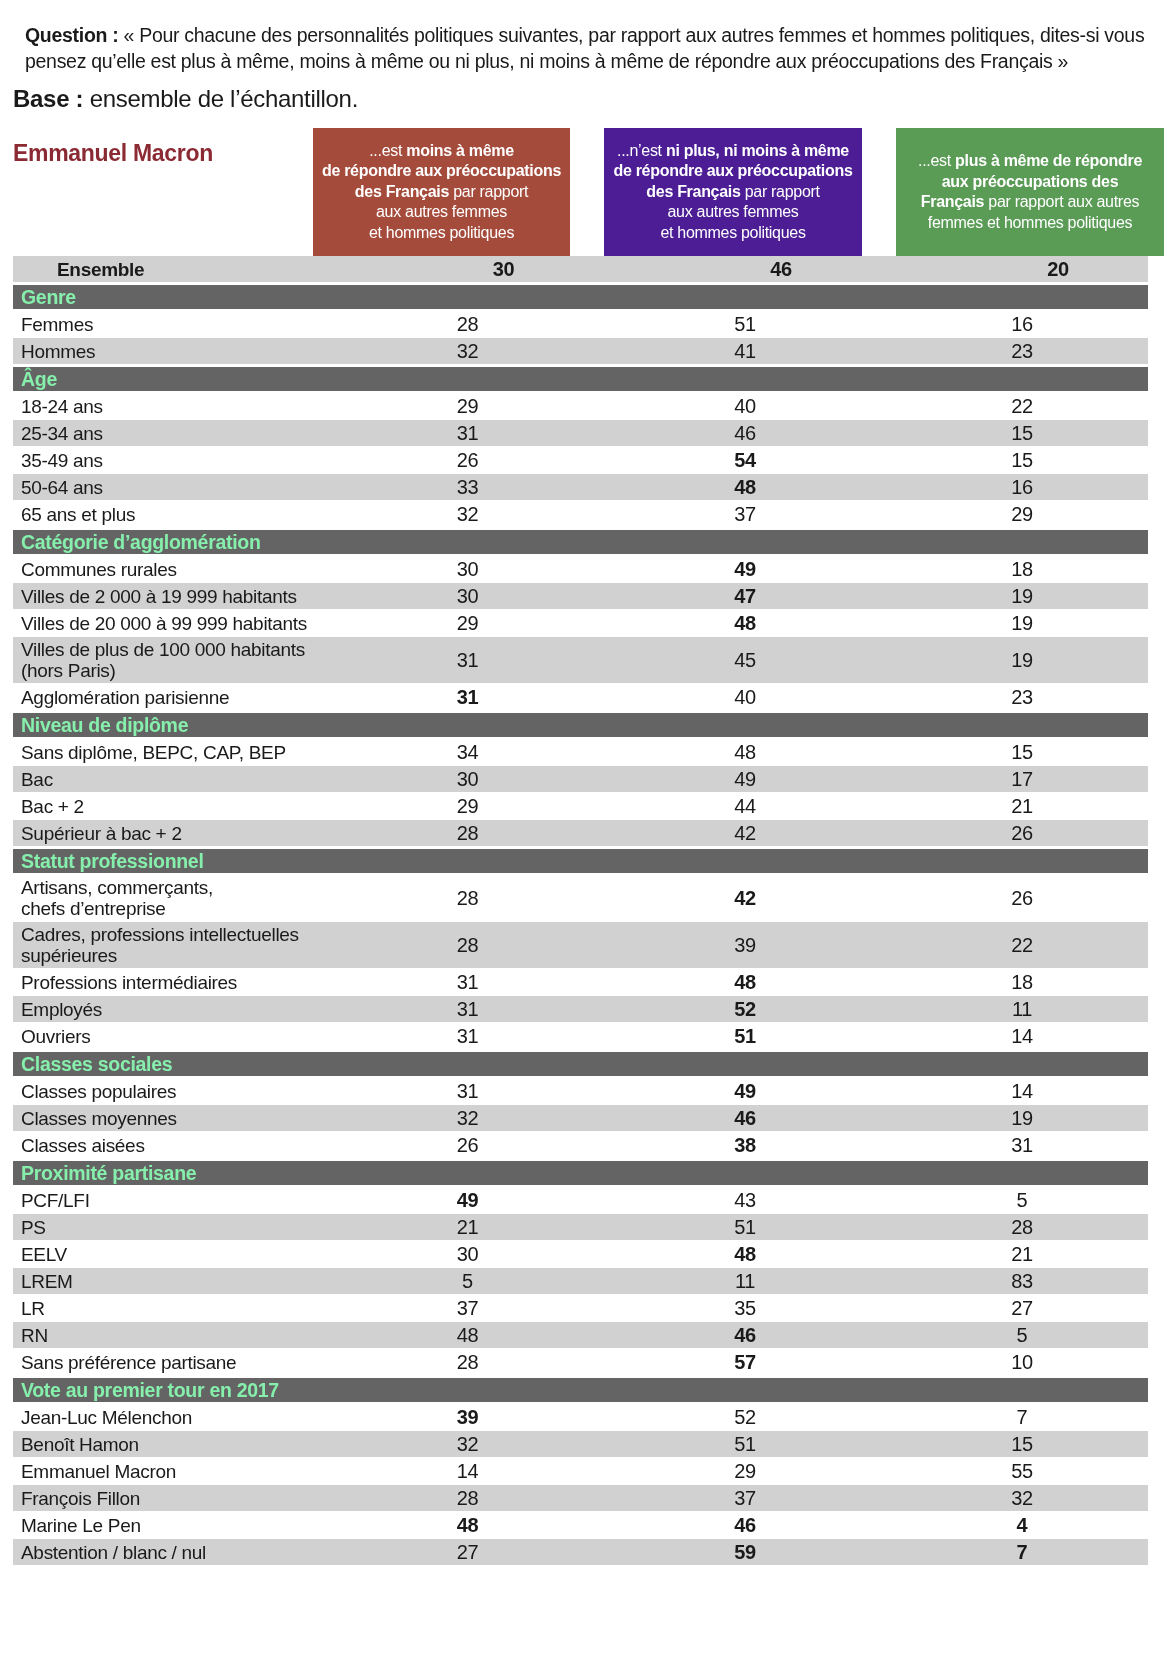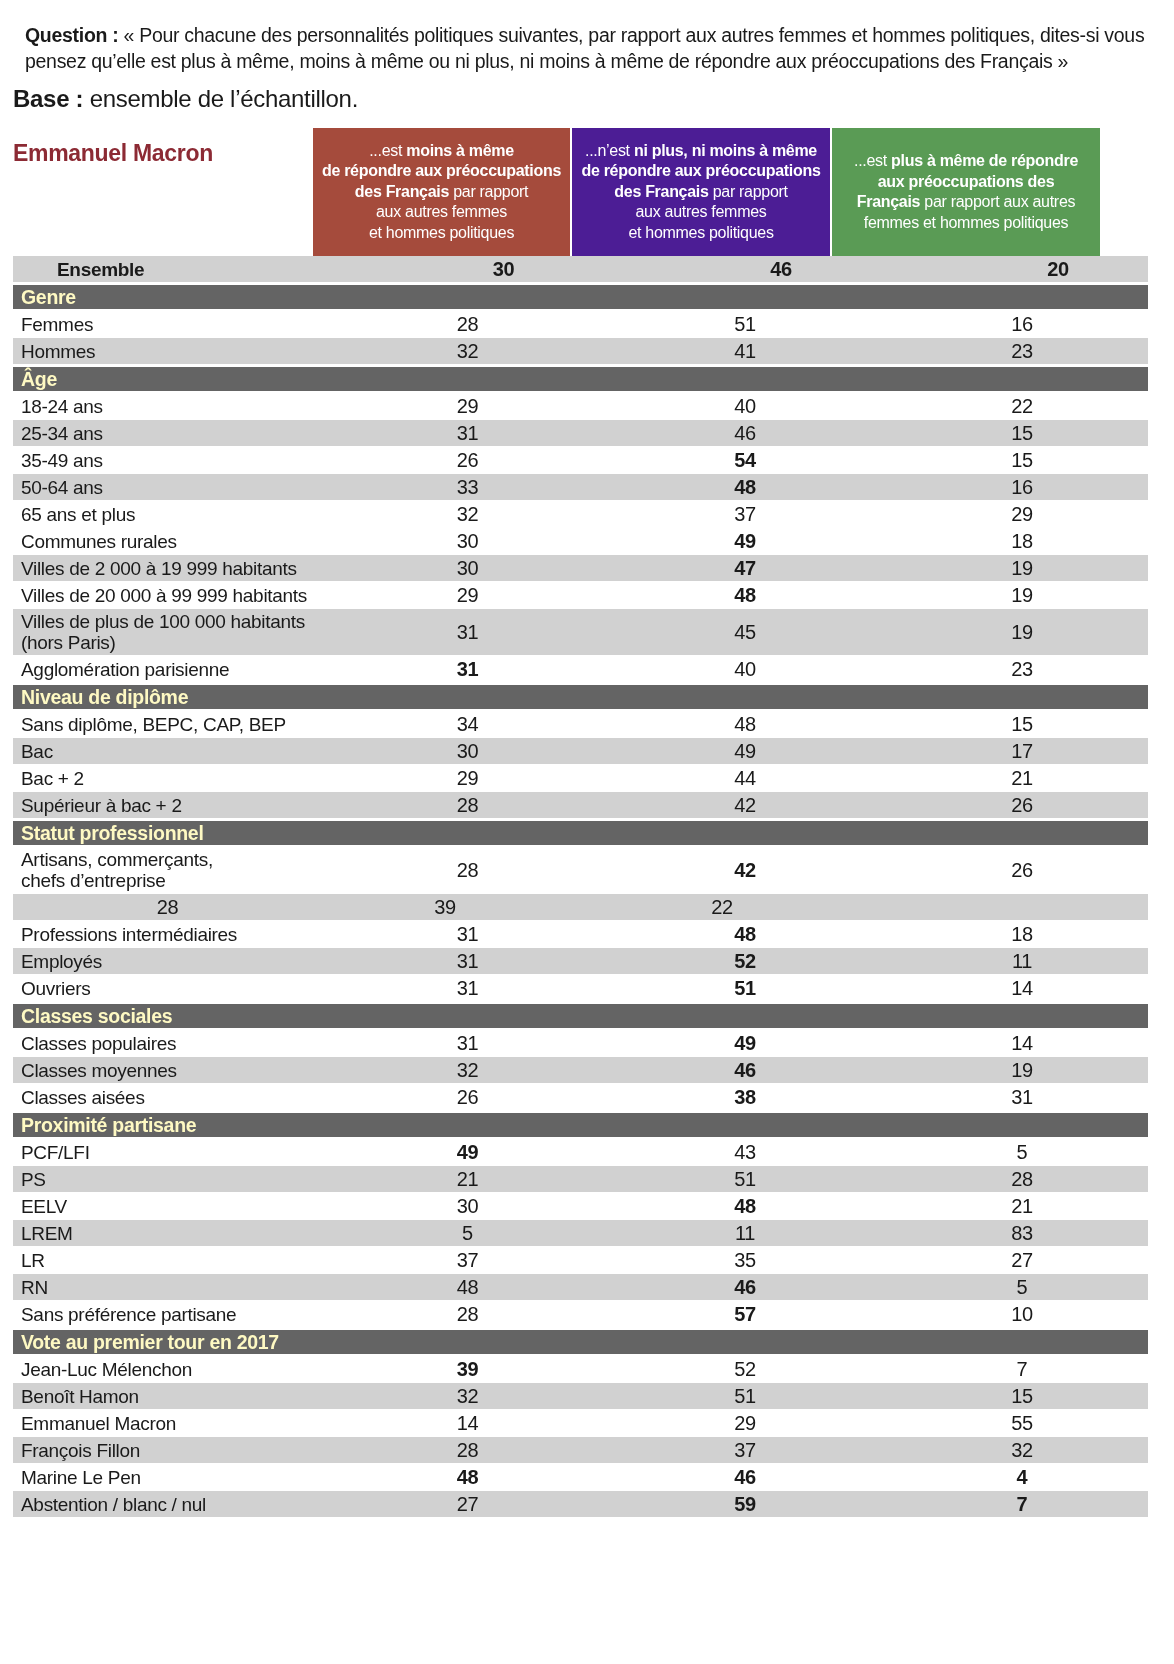--- a/index.html
+++ b/index.html
@@ -13,35 +13,35 @@
   
   .question-block{padding:10px 14px 0 13px;}
   .question{margin:12px;font-size:19.5px;line-height:26px;letter-spacing:-0.3px;}
   .question b{font-weight:bold;}
   .base{margin:8px 0 0 0;font-size:24px;line-height:26px;letter-spacing:-0.3px;}
 
   
   .header-band{display:flex;margin:16px 0 0 13px;width:1135px;height:128px;}
   .title-cell{width:300px;flex:0 0 300px;}
   .title{font-size:23px;font-weight:bold;color:#8C2A34;padding-top:12px;letter-spacing:-0.3px;}
-  .col-heads{display:flex;}
+  .col-heads{display:flex;gap:32px;}
   .col-head{
     color:#ffffff;text-align:center;
     display:flex;flex-direction:column;justify-content:center;
     font-size:16px;line-height:20.5px;letter-spacing:-0.3px;
   }
   .col-head .b{font-weight:bold;}
   .ch0{width:257px;}
   .ch1{width:258px;margin-left:2px;}
   .ch2{width:268px;margin-left:2px;}
 
   
   .table{margin-left:13px;width:1135px;}
   .section-row{
-    background:#646464;color:#fef9c3;font-weight:bold;
+    background:#646464;color:#86efac;font-weight:bold;
     font-size:19.5px;letter-spacing:-0.3px;
     min-height:28px;display:flex;align-items:center;
     padding-left:8px;box-sizing:border-box;
     border-top:2px solid #ffffff;border-bottom:2px solid #ffffff;
   }
   .row{
     display:flex;align-items:center;min-height:27px;
     box-sizing:border-box;border-bottom:1px solid #ffffff;
   }
   .row.shade{background:#D1D1D1;}
@@ -142,20 +142,21 @@
         <div class="val v0">33</div>
         <div class="val v1 b">48</div>
         <div class="val v2">16</div>
       </div>
       <div class="row">
         <div class="label">65 ans et plus</div>
         <div class="val v0">32</div>
         <div class="val v1">37</div>
         <div class="val v2">29</div>
       </div>
+      <div class="section-row">Catégorie d’agglomération</div>
       <div class="row">
         <div class="label">Communes rurales</div>
         <div class="val v0">30</div>
         <div class="val v1 b">49</div>
         <div class="val v2">18</div>
       </div>
       <div class="row shade">
         <div class="label">Villes de 2 000 à 19 999 habitants</div>
         <div class="val v0">30</div>
         <div class="val v1 b">47</div>
@@ -207,20 +208,22 @@
       </div>
       <div class="section-row">Statut professionnel</div>
       <div class="row">
         <div class="label">Artisans, commerçants,
 chefs d’entreprise</div>
         <div class="val v0">28</div>
         <div class="val v1 b">42</div>
         <div class="val v2">26</div>
       </div>
       <div class="row shade">
+        <div class="label">Cadres, professions intellectuelles
+supérieures</div>
         <div class="val v0">28</div>
         <div class="val v1">39</div>
         <div class="val v2">22</div>
       </div>
       <div class="row">
         <div class="label">Professions intermédiaires</div>
         <div class="val v0">31</div>
         <div class="val v1 b">48</div>
         <div class="val v2">18</div>
       </div>

